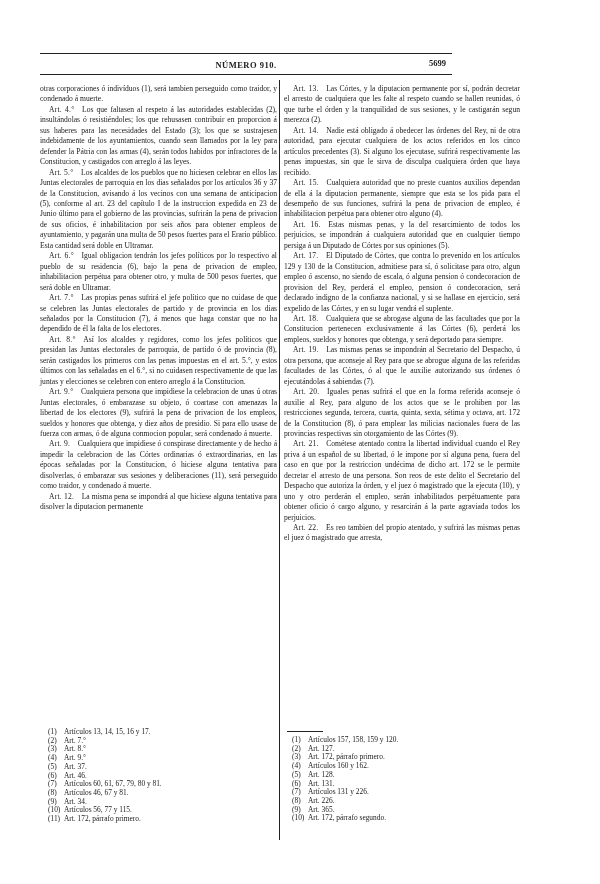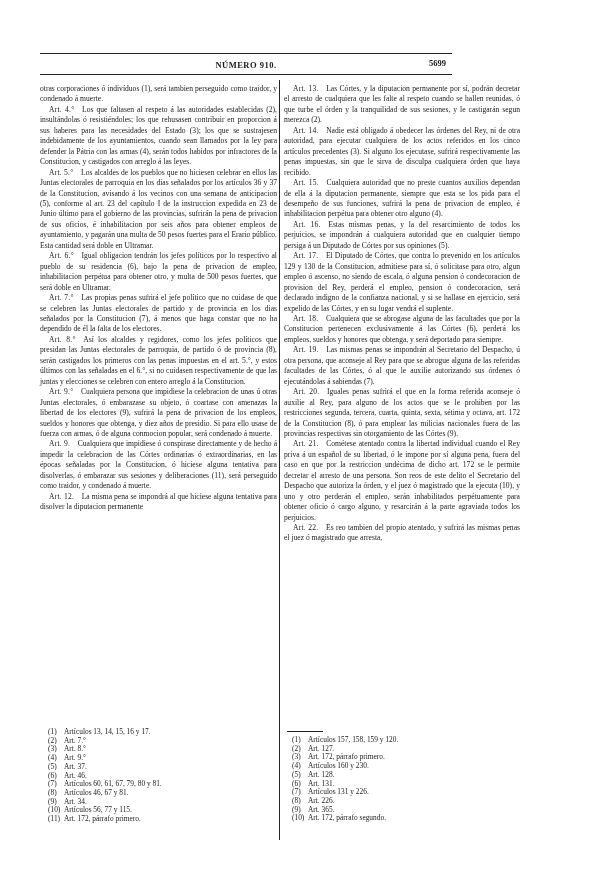--- a/index.html
+++ b/index.html
@@ -117,21 +117,21 @@
     <div class="n">
       <span class="k">(2)</span>
       <span>Art. 127.</span>
     </div>
     <div class="n">
       <span class="k">(3)</span>
       <span>Art. 172, párrafo primero.</span>
     </div>
     <div class="n">
       <span class="k">(4)</span>
-      <span>Artículos 160 y 230.</span>
+      <span>Artículos 160 y 162.</span>
     </div>
     <div class="n">
       <span class="k">(5)</span>
       <span>Art. 128.</span>
     </div>
     <div class="n">
       <span class="k">(6)</span>
       <span>Art. 131.</span>
     </div>
     <div class="n">

